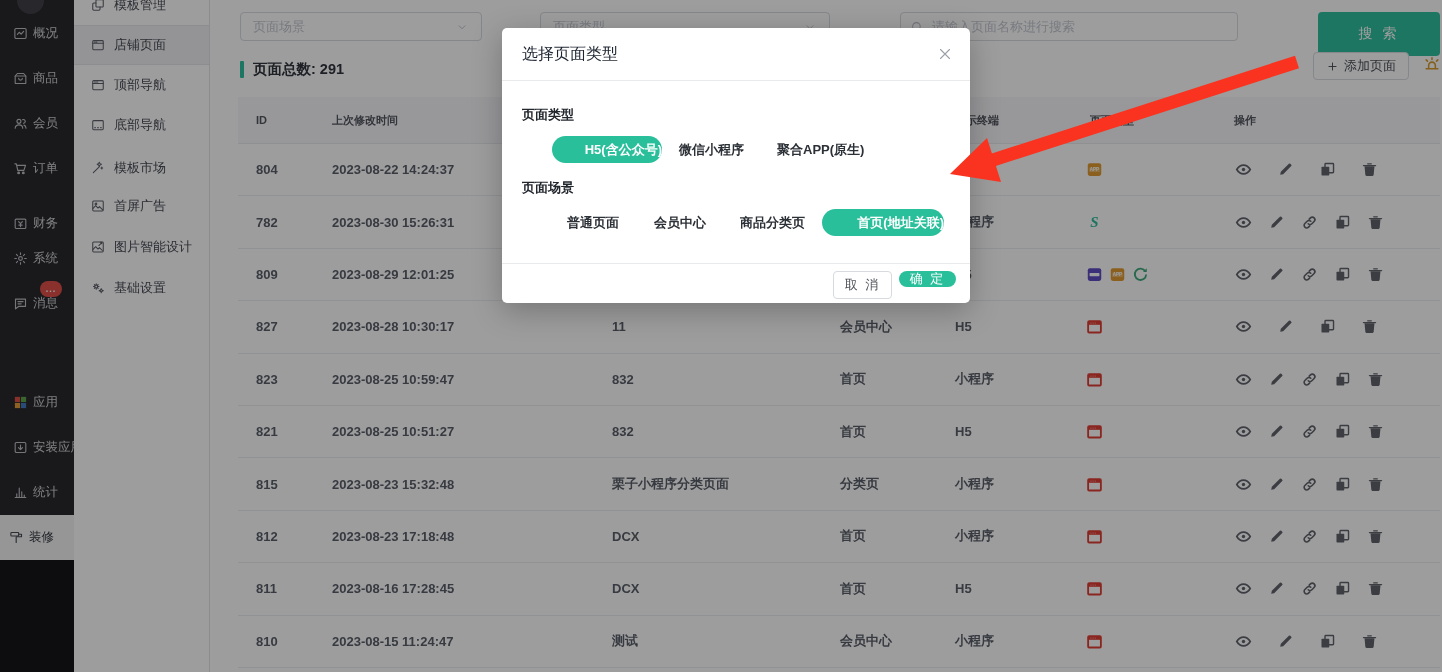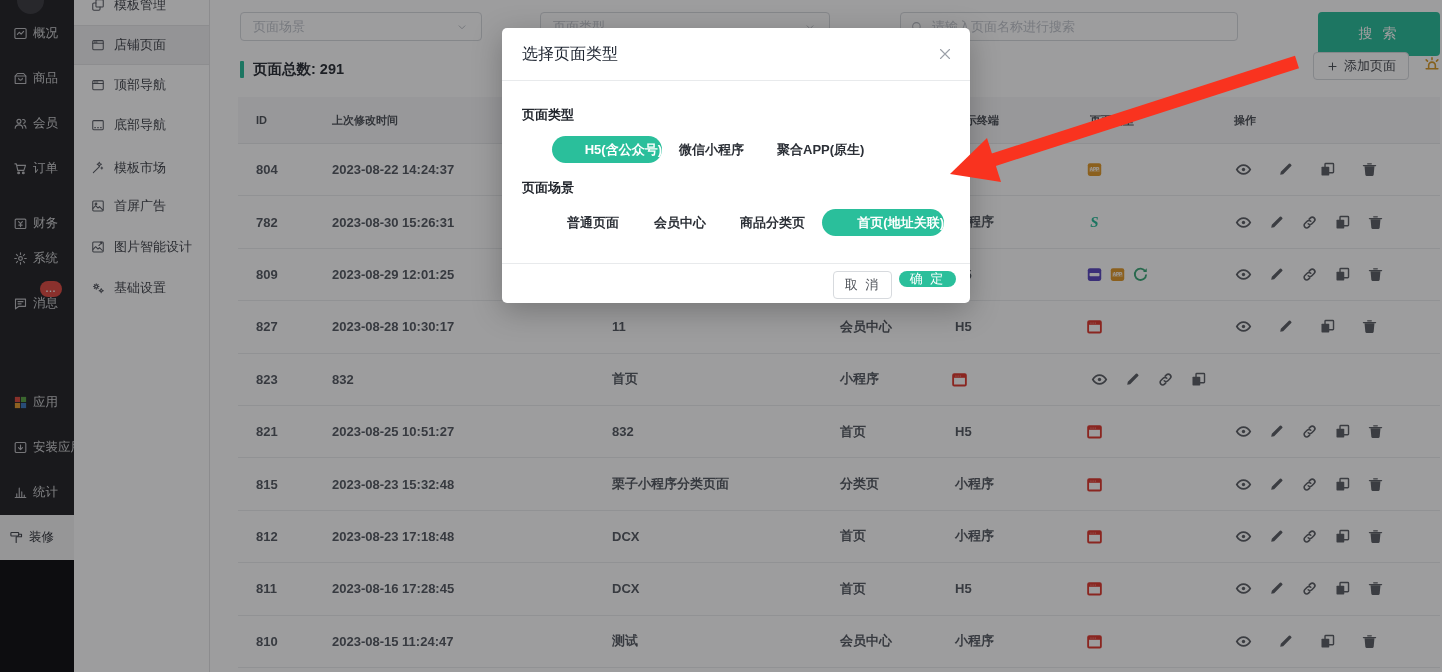--- a/index.html
+++ b/index.html
@@ -519,20 +519,21 @@
             <span class="aicon">
               <svg viewBox="0 0 24 24">
                 <path d="M5 7.5h14l-1.1 12a1.6 1.6 0 0 1-1.6 1.5H7.7a1.6 1.6 0 0 1-1.6-1.5L5 7.5z" fill="currentColor"></path>
                 <path d="M3.5 6.5h17M9.5 4h5" stroke="currentColor" stroke-width="2" stroke-linecap="round" fill="none"></path>
               </svg>
             </span>
           </div>
         </div>
         <div class="trow grid">
           <div class="td first">823</div>
+          <div class="td ">2023-08-25 10:59:47</div>
           <div class="td ">832</div>
           <div class="td ">首页</div>
           <div class="td ">小程序</div>
           <div class="td ticons">
             <span class="ticon t-web">
               <svg viewBox="0 0 24 24">
                 <rect x="3" y="4.5" width="18" height="16" rx="1.5" fill="none" stroke="currentColor" stroke-width="2.6"></rect>
                 <rect x="3.8" y="5" width="16.4" height="4.6" fill="currentColor"></rect>
                 <path d="M6.5 7.2h1M9.5 7.2h1M12.5 7.2h1" stroke="#fff" stroke-width="1.1"></path>
               </svg>

